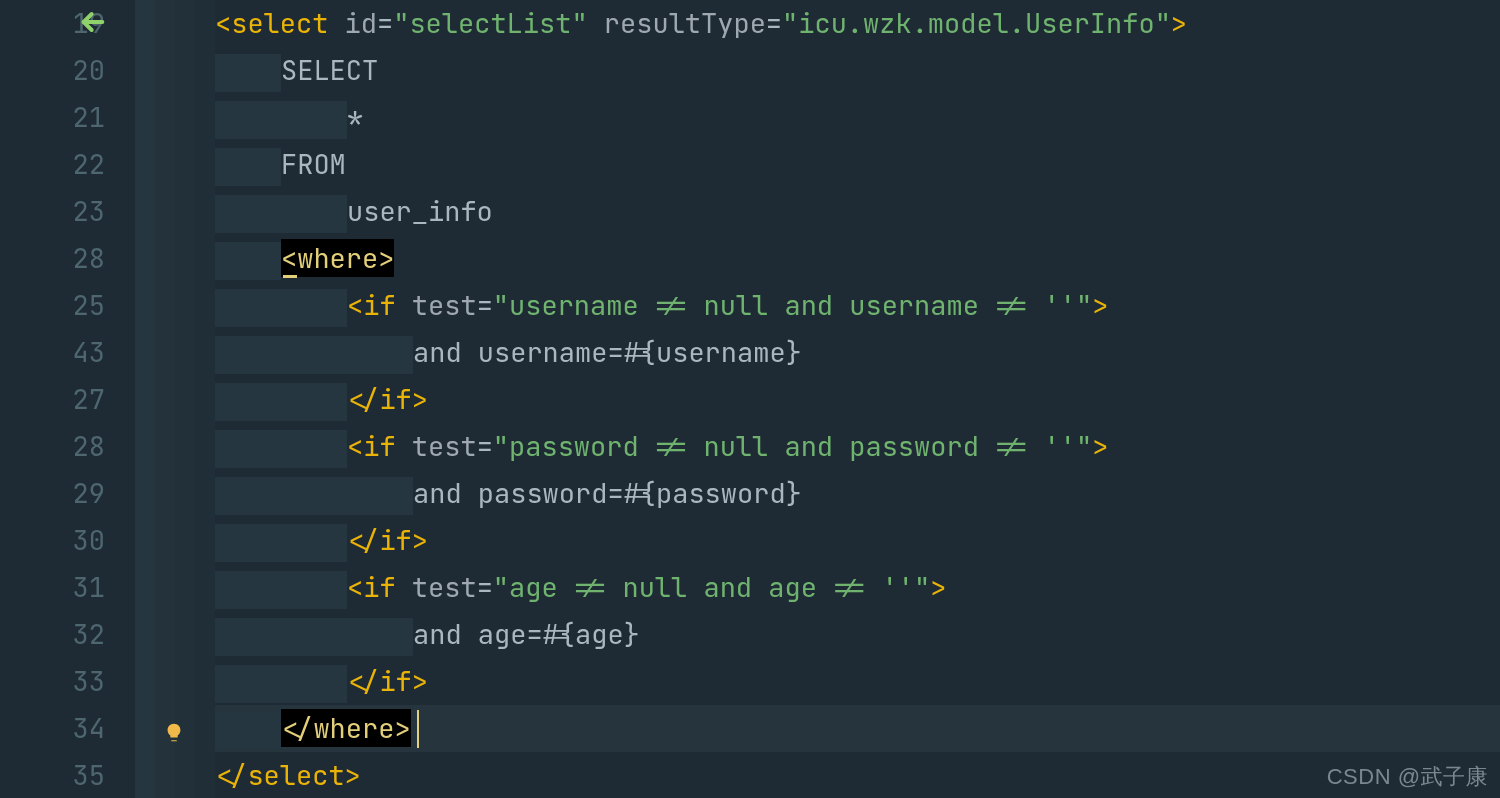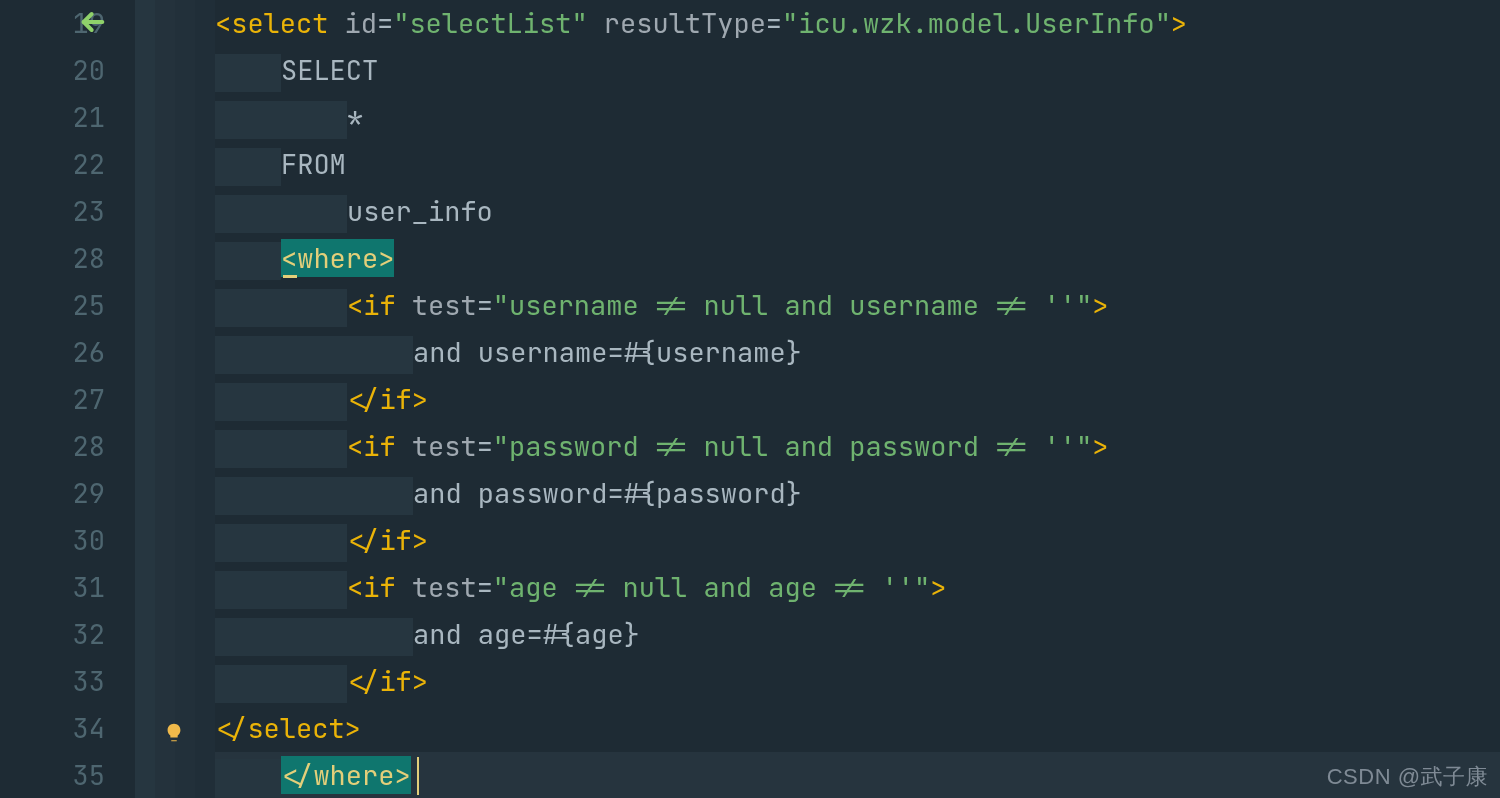--- a/index.html
+++ b/index.html
@@ -68,21 +68,21 @@
     height: 38px;
     background: #263640;
     vertical-align: middle;
     margin-right: 0;
   }
   .tok-tag    { color: #eab308; }
   .tok-attr   { color: #9fa8b0; }
   .tok-str    { color: #6fb36f; }
   .tok-text   { color: #a9b7c0; }
   .tok-tagwhere { color: #e3cf7a; }
-  .sel-where  { background: #0f766e; padding: 1px 0; margin-top: 17px; }
+  .sel-where  { background: #000000; padding: 1px 0; margin-top: 17px; }
   .caret {
     position: absolute;
     width: 2px;
     height: 38px;
     background: #e3cf7a;
     top: 5px;
   }
   .caret-underline {
     position: absolute;
     height: 3px;
@@ -106,21 +106,21 @@
 <body>
 
 <div class="gutter">
   <div class="ln">19</div>
   <div class="ln">20</div>
   <div class="ln">21</div>
   <div class="ln">22</div>
   <div class="ln">23</div>
   <div class="ln">28</div>
   <div class="ln">25</div>
-  <div class="ln">26</div>
+  <div class="ln">43</div>
   <div class="ln">27</div>
   <div class="ln">28</div>
   <div class="ln">29</div>
   <div class="ln">30</div>
   <div class="ln">31</div>
   <div class="ln">32</div>
   <div class="ln">33</div>
   <div class="ln">34</div>
   <div class="ln">35</div>
 </div>
@@ -166,18 +166,18 @@
   <div class="line"><span class="indent-block"></span><span class="indent-block"></span><span class="indent-block"></span><span class="tok-text">and password=#{password}</span></div>
 
   <div class="line"><span class="indent-block"></span><span class="indent-block"></span><span class="tok-tag">&lt;/if&gt;</span></div>
 
   <div class="line"><span class="indent-block"></span><span class="indent-block"></span><span class="tok-tag">&lt;if</span> <span class="tok-attr">test</span><span class="tok-text">=</span><span class="tok-str">"age != null and age != ''"</span><span class="tok-tag">&gt;</span></div>
 
   <div class="line"><span class="indent-block"></span><span class="indent-block"></span><span class="indent-block"></span><span class="tok-text">and age=#{age}</span></div>
 
   <div class="line"><span class="indent-block"></span><span class="indent-block"></span><span class="tok-tag">&lt;/if&gt;</span></div>
 
+  <div class="line hl"><span class="indent-block"></span><span class="sel-where tok-tagwhere">&lt;/where&gt;</span><span class="caret" style="left:202px;"></span></div>
+
   <div class="line"><span class="tok-tag">&lt;/select&gt;</span></div>
-
-  <div class="line hl"><span class="indent-block"></span><span class="sel-where tok-tagwhere">&lt;/where&gt;</span><span class="caret" style="left:202px;"></span></div>
 
   <div class="watermark">CSDN @武子康</div>
 </div>
 
 </body></html>

